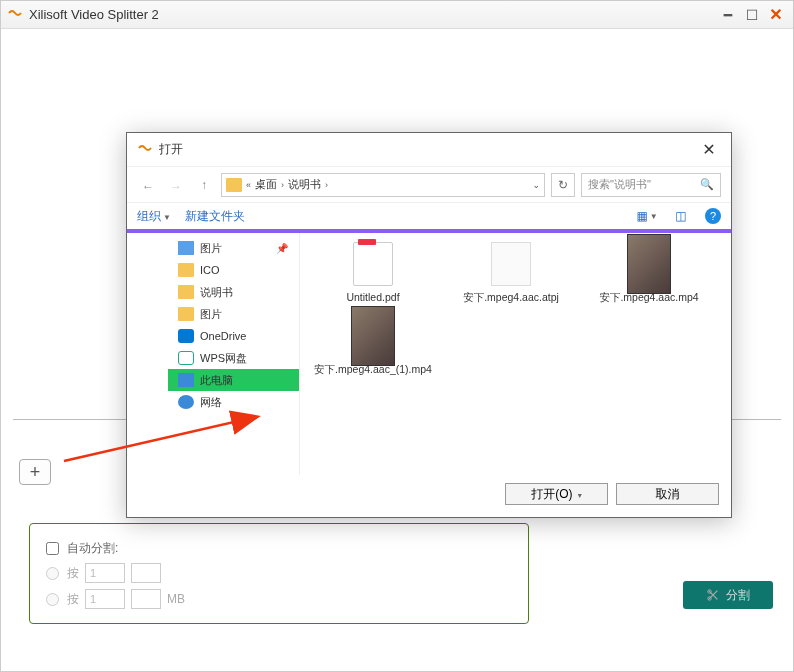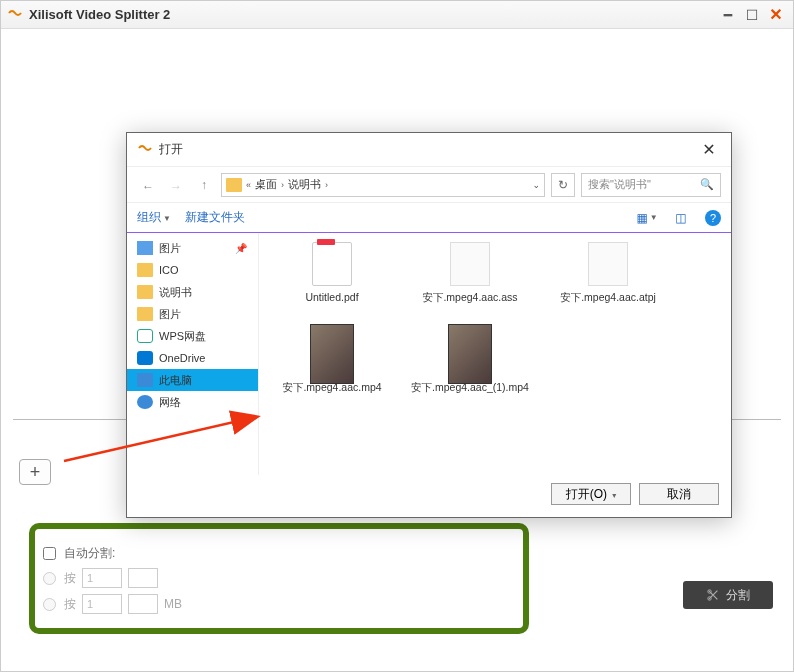--- a/index.html
+++ b/index.html
@@ -1,39 +1,39 @@
 <!DOCTYPE html>
 <html><head>
 <meta charset="utf-8">
 <style>
 * { margin: 0; padding: 0; box-sizing: border-box; font-family: "Microsoft YaHei", "Segoe UI", sans-serif; }
 body { width: 794px; height: 672px; background: #fff; position: relative; overflow: hidden; }
 
 .main-window { position: absolute; left: 0; top: 0; width: 794px; height: 672px; border: 1px solid #ccc; background: #fff; }
 .titlebar { height: 28px; background: linear-gradient(#fafafa,#f0f0f0); border-bottom: 1px solid #ddd; display: flex; align-items: center; padding: 0 6px; }
 .titlebar .app-icon { width: 16px; height: 16px; margin-right: 6px; display: inline-flex; align-items: center; justify-content: center; }
-.titlebar .title { font-size: 13px; font-weight: 700; color: #333; flex: 1; }
+.titlebar .title { font-size: 13px; font-weight: 400; color: #333; flex: 1; }
 .titlebar .wbtn { width: 22px; height: 18px; margin-left: 2px; display: flex; align-items: center; justify-content: center; cursor: pointer; font-size: 14px; color: #555; }
 .titlebar .wbtn.close { color: #e74c00; font-size: 16px; font-weight: bold; }
 
 .main-body { position: relative; padding: 12px; height: 600px; }
 .wizard-title { text-align: center; font-size: 28px; color: #888; font-weight: 300; margin-top: 38px; letter-spacing: 2px; }
 
 .timeline-area { position: absolute; left: 12px; right: 12px; top: 390px; height: 40px; }
 .timeline { border-top: 1px solid #bbb; height: 2px; }
 .add-btn { position: absolute; left: 18px; top: 430px; width: 32px; height: 26px; border: 1px solid #aaa; border-radius: 4px; background: #fdfdfd; font-size: 18px; color: #555; display: flex; align-items: center; justify-content: center; cursor: pointer; }
 
-.auto-split-panel { position: absolute; left: 28px; top: 494px; width: 500px; border: 6px solid #4d7c0f; border-radius: 10px; padding: 10px 8px 14px; font-size: 12px; color: #888; }
+.auto-split-panel { position: absolute; left: 28px; top: 494px; width: 500px; border: 1px solid #4d7c0f; border-radius: 4px; padding: 10px 16px 14px; font-size: 12px; color: #888; }
 .auto-split-panel .row { display: flex; align-items: center; gap: 6px; margin-top: 6px; color: #aaa; }
 .auto-split-panel input[type=checkbox], .auto-split-panel input[type=radio] { margin-right: 2px; }
 .auto-split-panel .spin { width: 40px; height: 20px; border: 1px solid #ccc; background: #fff; font-size: 11px; padding: 0 4px; color: #bbb; }
 .auto-split-panel .unit-sel { width: 30px; height: 20px; border: 1px solid #ccc; }
 .auto-split-panel .hdr { color: #666; }
 
-.footer-btn { position: absolute; right: 20px; bottom: 20px; width: 90px; height: 28px; background: #404040; color: #ddd; border-radius: 3px; display: flex; align-items: center; justify-content: center; gap: 6px; font-size: 12px; cursor: pointer; }
+.footer-btn { position: absolute; right: 20px; bottom: 20px; width: 90px; height: 28px; background: #0f766e; color: #ddd; border-radius: 3px; display: flex; align-items: center; justify-content: center; gap: 6px; font-size: 12px; cursor: pointer; }
 .footer-btn .cut-icon { width: 14px; height: 14px; }
 
 
 .watermark { position: absolute; left: 250px; top: 300px; font-size: 40px; color: rgba(0,0,0,0.12); font-weight: 300; pointer-events: none; letter-spacing: 2px; }
 .watermark .shield { display: inline-block; width: 56px; height: 56px; background: rgba(0,0,0,0.1); border-radius: 10px; vertical-align: middle; margin-right: 8px; }
 
 
 .red-arrow { position: absolute; left: 60px; top: 405px; pointer-events: none; z-index: 200; }
 
 
@@ -43,55 +43,55 @@
 .dlg-title .spacer { flex: 1; }
 .dlg-title .close-x { font-size: 16px; color: #333; cursor: pointer; width: 24px; text-align: center; }
 
 .dlg-nav { height: 36px; display: flex; align-items: center; padding: 0 10px; gap: 6px; font-size: 12px; border-bottom: 1px solid #eee; }
 .dlg-nav .nav-btn { width: 22px; height: 22px; display: flex; align-items: center; justify-content: center; color: #888; cursor: pointer; }
 .dlg-nav .breadcrumb { flex: 1; height: 24px; border: 1px solid #ccc; display: flex; align-items: center; padding: 0 4px; gap: 4px; font-size: 11px; color: #333; }
 .dlg-nav .breadcrumb .folder-icon { width: 16px; height: 14px; background: #f5c657; border-radius: 1px; }
 .dlg-nav .refresh { width: 24px; height: 24px; border: 1px solid #ccc; display: flex; align-items: center; justify-content: center; cursor: pointer; color: #666; }
 .dlg-nav .search { width: 140px; height: 24px; border: 1px solid #ccc; padding: 0 6px; font-size: 11px; color: #888; display: flex; align-items: center; justify-content: space-between; }
 
-.dlg-toolbar { height: 30px; display: flex; align-items: center; padding: 0 10px; gap: 14px; font-size: 12px; border-bottom: 1px solid #8b5cf6; justify-content: space-between; }
+.dlg-toolbar { height: 30px; display: flex; align-items: center; padding: 0 10px; gap: 14px; font-size: 12px; border-bottom: 4px solid #8b5cf6; justify-content: space-between; }
 .dlg-toolbar .link { color: #2a6ec6; cursor: pointer; }
 .dlg-toolbar .tspacer { flex: 1; }
 .dlg-toolbar .ticon { width: 20px; height: 18px; display: flex; align-items: center; justify-content: center; color: #2a6ec6; cursor: pointer; font-size: 12px; }
 .dlg-toolbar .help { color: #fff; background: #1a8ae3; border-radius: 50%; width: 16px; height: 16px; font-size: 11px; line-height: 16px; text-align: center; }
 
-.dlg-body { flex: 1; display: flex; min-height: 0; }
+.dlg-body { flex: 1; display: flex; min-height: 0; padding-left: 41px; }
 .dlg-sidebar { width: 132px; border-right: 1px solid #eee; padding: 4px 0; overflow: hidden; }
 .side-item { height: 22px; display: flex; align-items: center; padding: 0 10px; gap: 6px; font-size: 11px; color: #333; cursor: pointer; white-space: nowrap; }
-.side-item.selected { background: #0ea5e9; }
+.side-item.selected { background: #22c55e; }
 .side-item .sicon { width: 16px; height: 14px; flex-shrink: 0; }
 .fi-folder { background: #f5c657; border-radius: 1px; }
 .fi-pic { background: #5aa0e8; }
 .fi-cloud { background: #0078d4; border-radius: 3px; }
 .fi-cloud2 { border: 1.5px solid #2a8; border-radius: 3px; }
 .fi-pc { background: #3a8ad8; }
 .fi-net { background: #3a8ad8; border-radius: 50%; }
 .pin { color: #888; font-size: 10px; margin-left: auto; }
 
-.file-area { flex: 1; padding: 6px 8px; display: flex; flex-wrap: wrap; gap: 24px 8px; align-content: flex-start; overflow: hidden; }
+.file-area { flex: 1; padding: 6px 8px; display: flex; flex-wrap: wrap; gap: 6px 8px; align-content: flex-start; overflow: hidden; }
 .file-item { width: 130px; display: flex; flex-direction: column; align-items: center; font-size: 10.5px; color: #333; text-align: center; cursor: pointer; }
 .file-thumb { width: 60px; height: 50px; display: flex; align-items: center; justify-content: center; margin-bottom: 2px; }
 .thumb-pdf { width: 40px; height: 44px; border: 1px solid #ccc; border-radius: 2px; position: relative; background: #fff; }
 .thumb-pdf::before { content: ""; position: absolute; top: -4px; left: 4px; width: 18px; height: 6px; background: #e34; border-radius: 1px; }
 .thumb-video { width: 40px; height: 40px; background: #1a8ae3; display: flex; align-items: center; justify-content: center; }
 .thumb-video::after { content: ""; border-left: 12px solid #fff; border-top: 8px solid transparent; border-bottom: 8px solid transparent; }
 .thumb-blank { width: 40px; height: 44px; border: 1px solid #ddd; background: #fafafa; }
 .thumb-img { width: 44px; height: 60px; background: linear-gradient(135deg,#8a7a6a,#4a3a3a); border: 1px solid #333; }
 
 .dlg-footer { padding: 8px 12px 12px; display: flex; flex-direction: column; gap: 8px; font-size: 12px; }
 .footer-row { display: flex; align-items: center; gap: 8px; }
 .footer-row label { color: #333; }
 .fname-input { flex: 1; height: 22px; border: 1px solid #aaa; padding: 0 4px; }
 .filter-sel { width: 170px; height: 22px; border: 1px solid #aaa; font-size: 11px; padding: 0 4px; background: #fff; }
-.dlg-btn { width: 80px; height: 22px; border: 1px solid #999; background: #f4f4f4; font-size: 12px; cursor: pointer; }
+.dlg-btn { width: 103px; height: 22px; border: 1px solid #999; background: #f4f4f4; font-size: 12px; cursor: pointer; }
 .btn-row { display: flex; justify-content: flex-end; gap: 8px; }
 .chev { color: #555; font-size: 9px; }
 .dd-caret { font-size: 8px; color: #666; margin-left: 2px; }
 </style>
 </head>
 <body>
 
 <div class="main-window">
   <div class="titlebar">
     <span class="app-icon">
@@ -204,48 +204,42 @@
         </div>
         <div class="side-item">
           <span class="sicon fi-folder"></span>
           <span>说明书</span>
         </div>
         <div class="side-item">
           <span class="sicon fi-folder"></span>
           <span>图片</span>
         </div>
         <div class="side-item">
+          <span class="sicon fi-cloud"></span>
+          <span>OneDrive</span>
+        </div>
+        <div class="side-item">
           <span class="sicon fi-cloud2"></span>
           <span>WPS网盘</span>
-        </div>
-        <div class="side-item">
-          <span class="sicon fi-cloud"></span>
-          <span>OneDrive</span>
         </div>
         <div class="side-item selected">
           <span class="sicon fi-pc"></span>
           <span>此电脑</span>
         </div>
         <div class="side-item">
           <span class="sicon fi-net"></span>
           <span>网络</span>
         </div>
       </div>
     <div class="file-area" id="file-list">
         <div class="file-item">
           <div class="file-thumb">
             <div class="thumb-pdf"></div>
           </div>
           <div>Untitled.pdf</div>
-        </div>
-        <div class="file-item">
-          <div class="file-thumb">
-            <div class="thumb-blank"></div>
-          </div>
-          <div>安下.mpeg4.aac.ass</div>
         </div>
         <div class="file-item">
           <div class="file-thumb">
             <div class="thumb-blank"></div>
           </div>
           <div>安下.mpeg4.aac.atpj</div>
         </div>
         <div class="file-item">
           <div class="file-thumb">
             <div class="thumb-img"></div>

